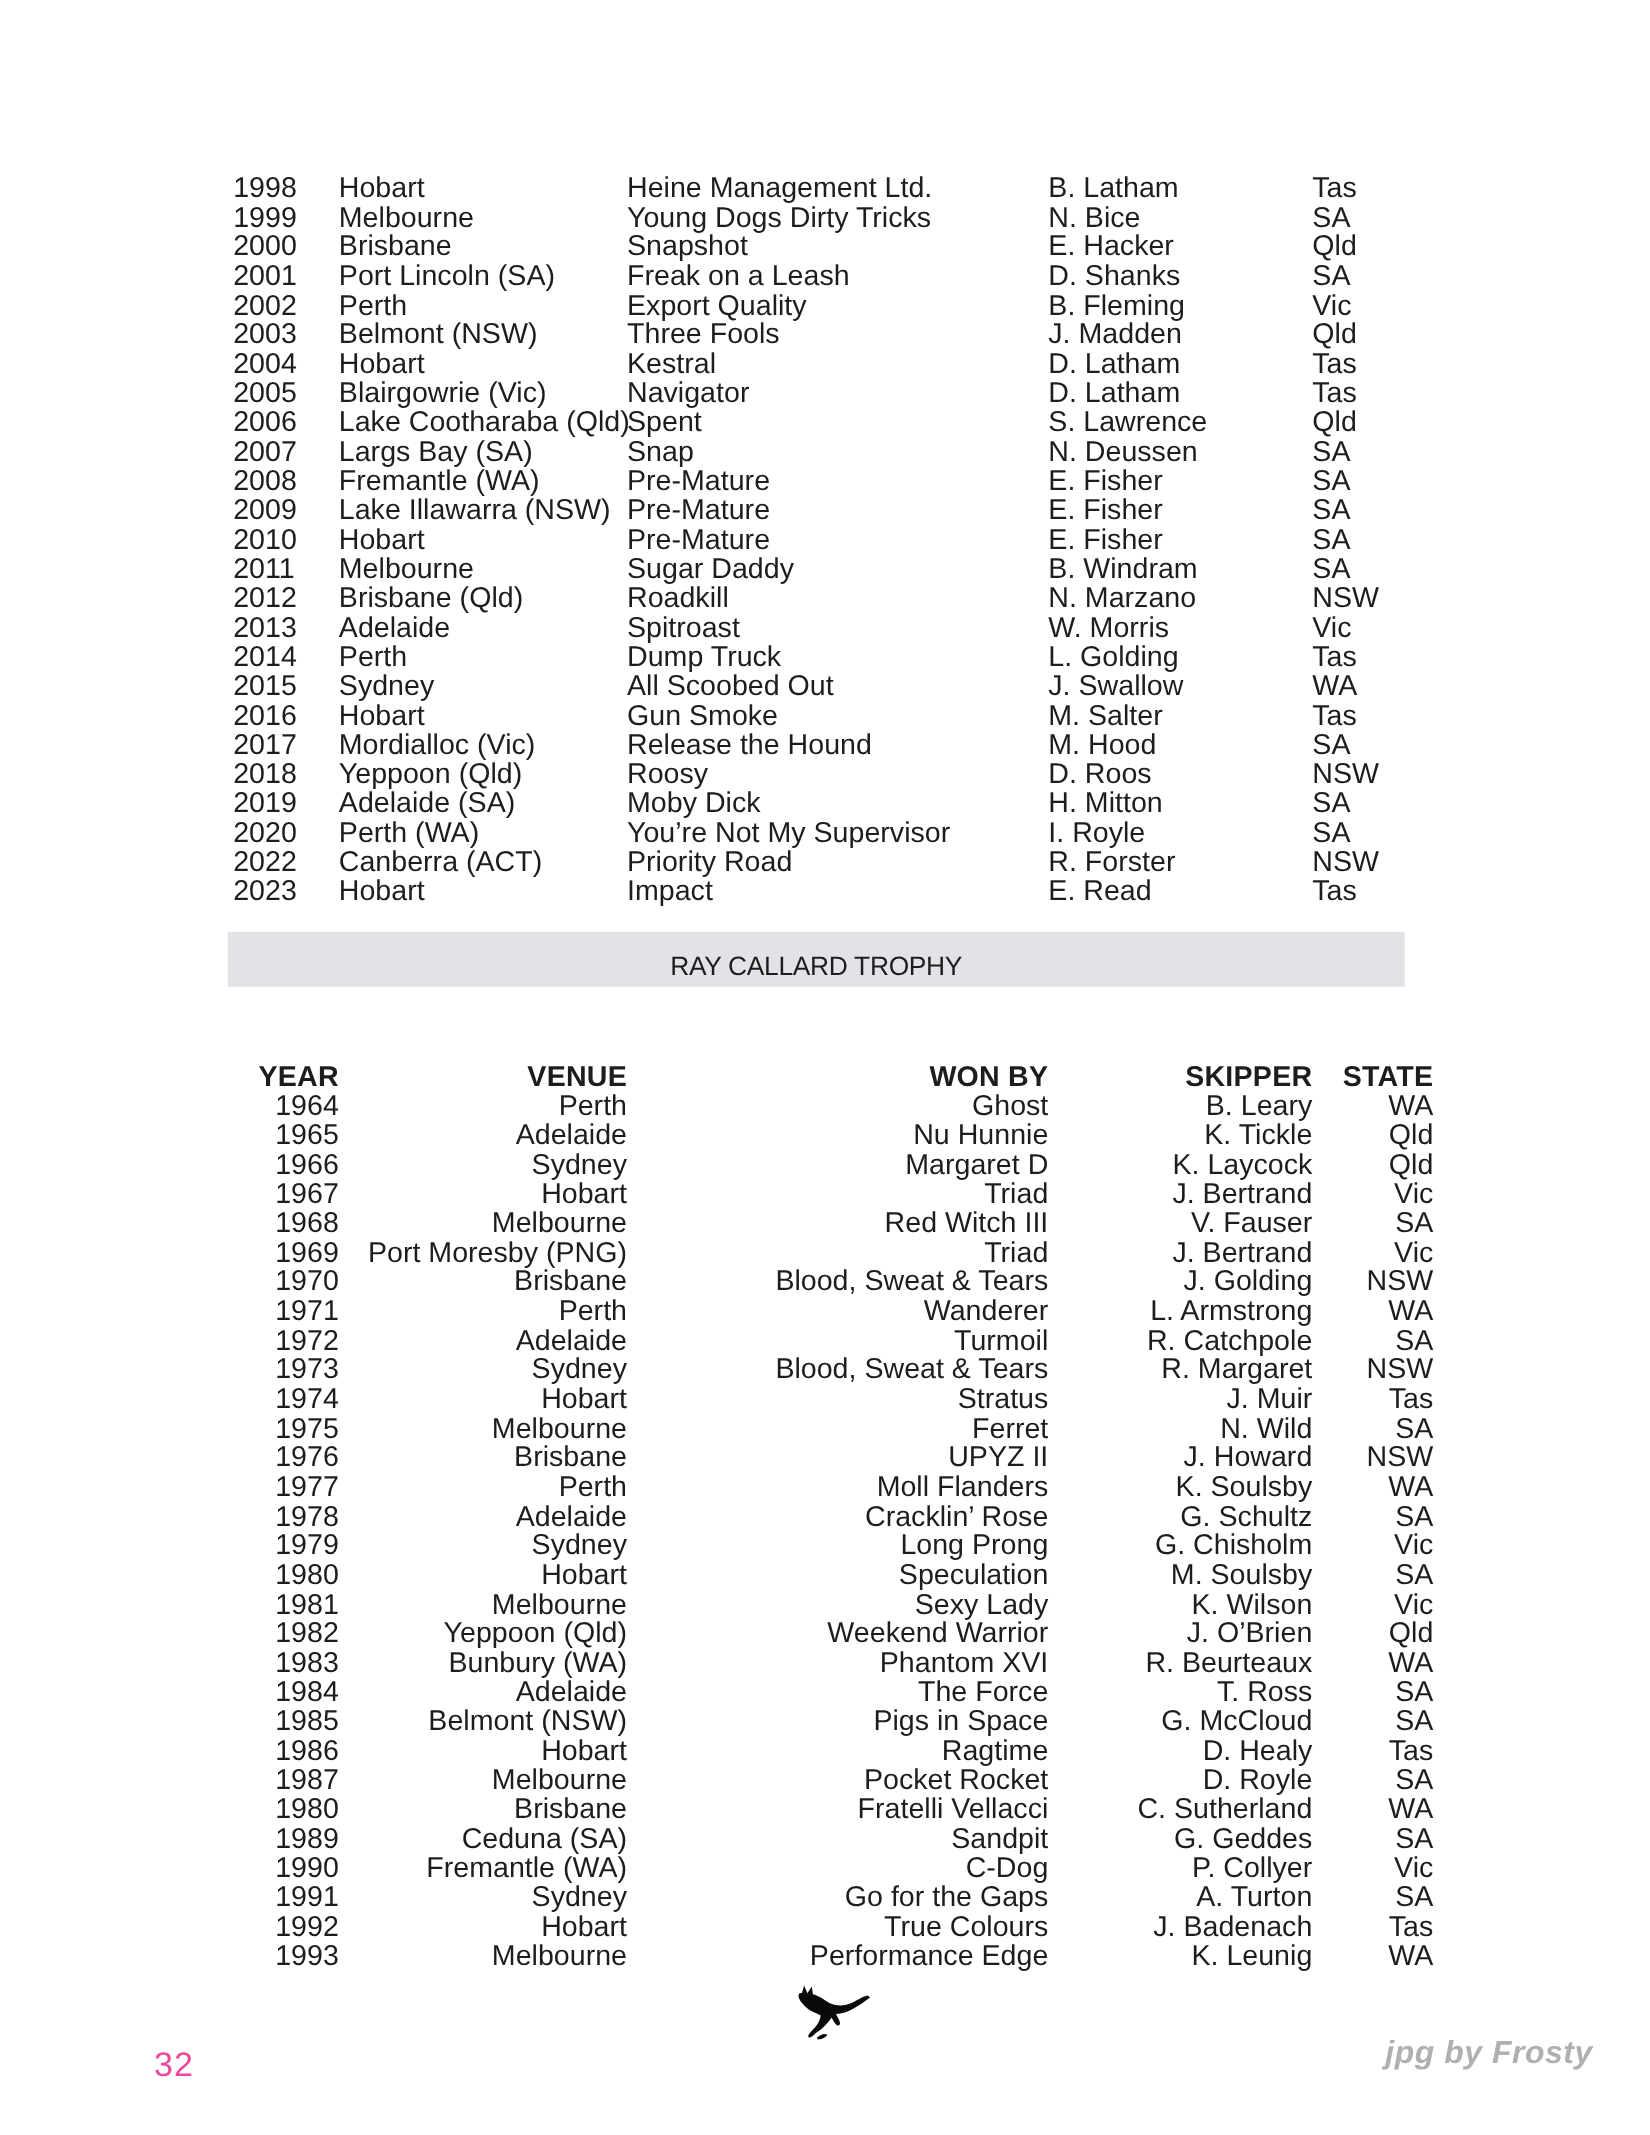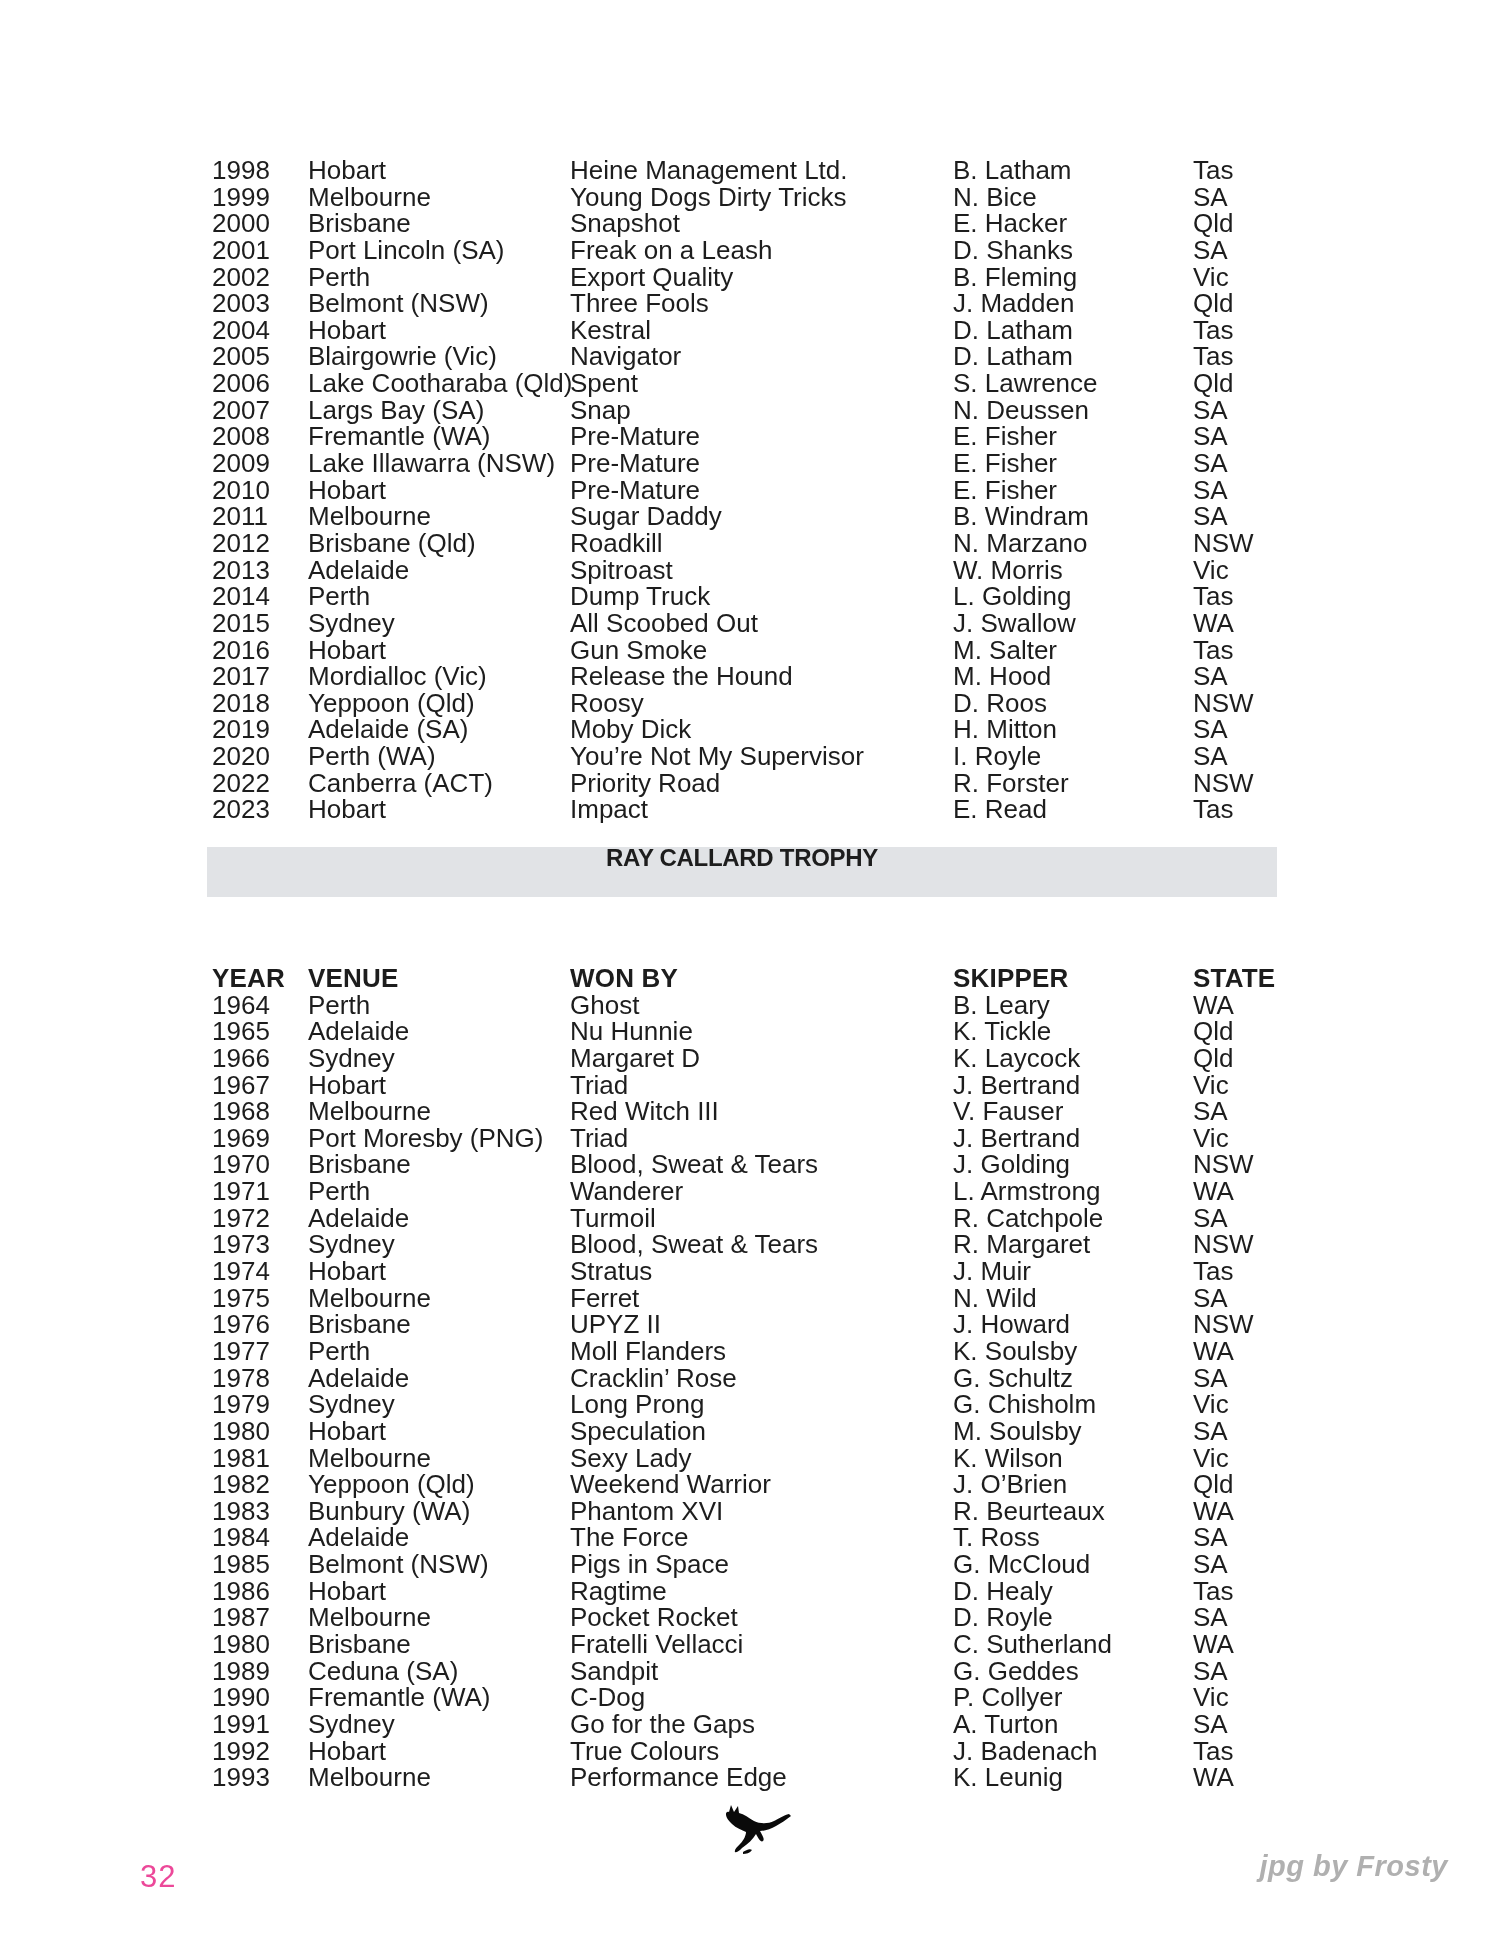--- a/index.html
+++ b/index.html
@@ -6,38 +6,38 @@
   .page {
     position:relative;
     width:1500px; height:1941px;
     background:#ffffff;
     font-family:"Liberation Sans", sans-serif;
     color:#1d1d1d;
     overflow:hidden;
   }
   .tbl { position:absolute; left:212px; }
   #table1 { top:157px; }
-  #table2 { top:965px; }
+  #table2 { top:965px;text-align:right; }
   .row {
     display:grid;
     grid-template-columns:96px 262px 383px 240px 110px;
     height:26.65px; line-height:26.65px;
     font-size:26px;
     white-space:nowrap;
   }
   .row.hdr { font-weight:bold; letter-spacing:0.2px; }
   .banner {
     position:absolute; left:207px; top:847px;
     width:1070px; height:50px;
     background:#e1e3e6;
     text-align:center;
-    font-weight:bold;
+    font-weight:normal;
     font-size:24px; line-height:22.5px;
     letter-spacing:-0.3px;
-    padding-top:0;
+    padding-top:21px;
     box-sizing:border-box;
   }
   .banner .line { display:block; }
   .pagenum {
     position:absolute; left:140px; top:1859px;
     font-size:31px; color:#ec4899; letter-spacing:1px;
   }
   .watermark {
     position:absolute; right:52px; top:1850px;
     font-size:29px; font-style:italic; font-weight:bold;

